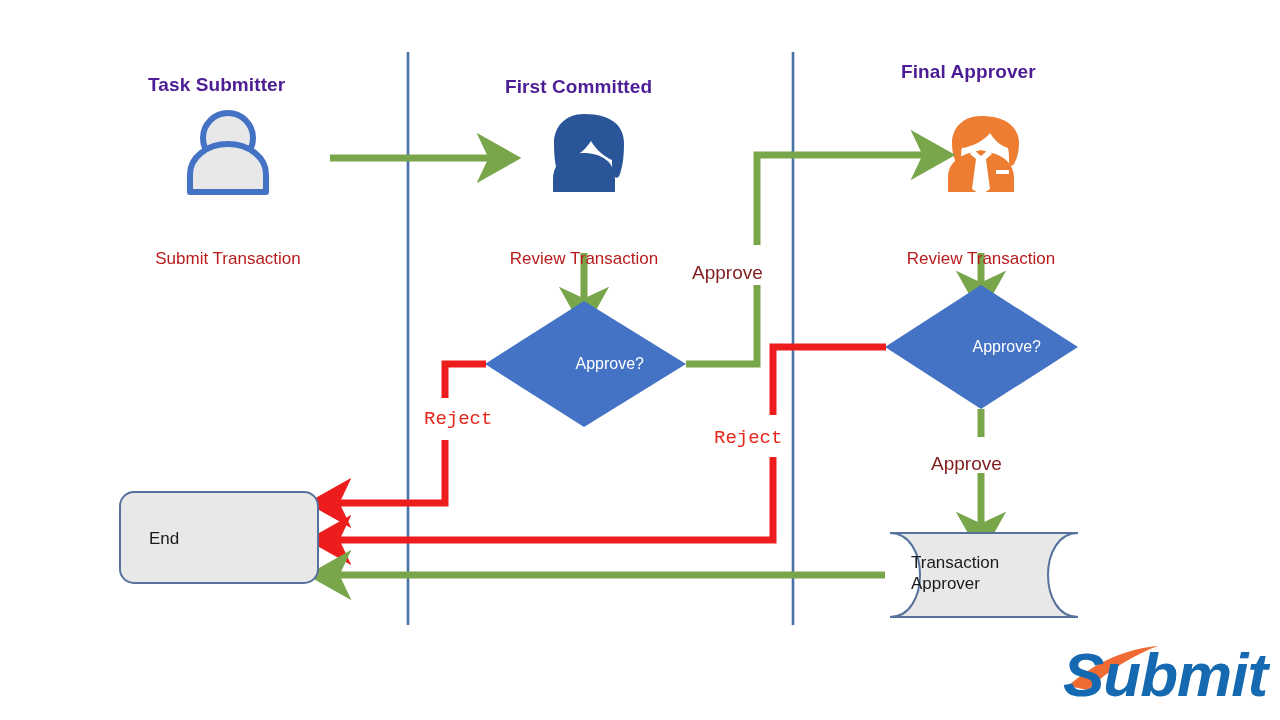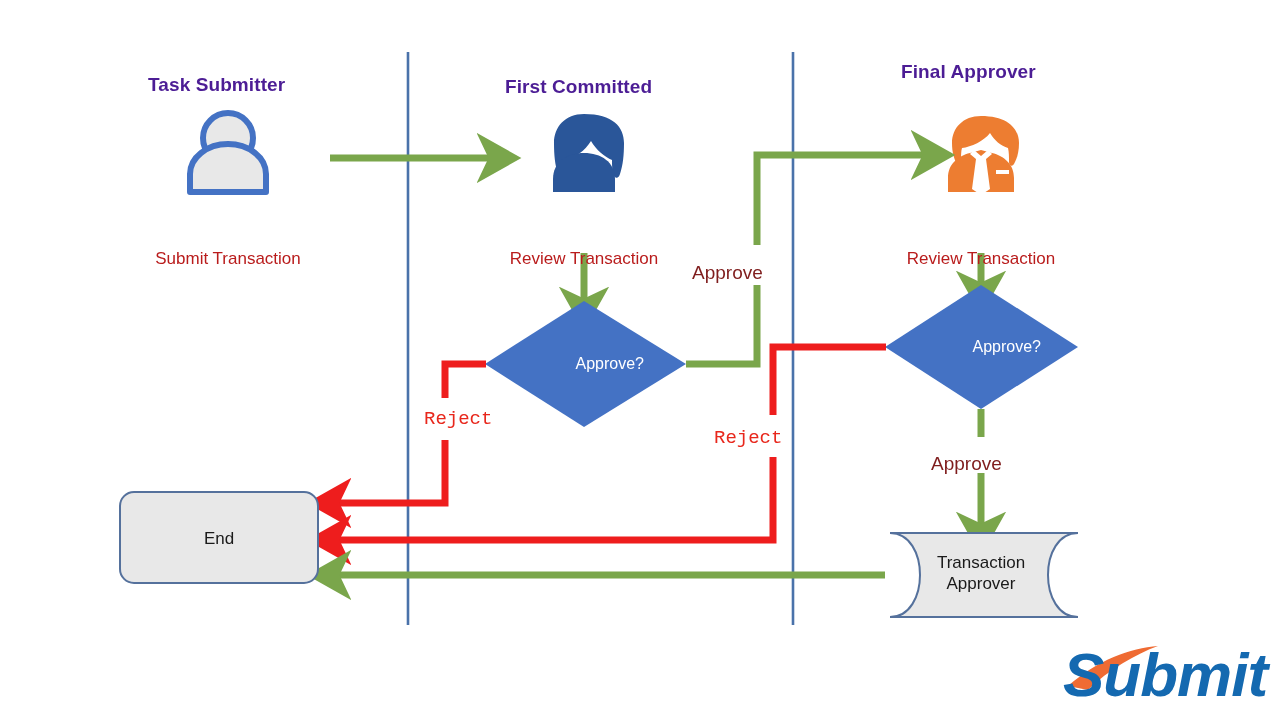--- a/index.html
+++ b/index.html
@@ -38,21 +38,20 @@
   }
   .edge-label {
     position: absolute;
     font-size: 19px;
     white-space: nowrap;
   }
   .edge-label.approve { color: #7f1d1d; margin-top: 8px; }
   .edge-label.reject  { color: #e8271c; font-family: Liberation Mono, monospace; }
   .node-text {
     position: absolute;
-    text-align: center;
     font-size: 17px;
     color: #1a1a1a;
     line-height: 1.25;
     white-space: pre-line;
   }
   .diamond-text {
     position: absolute;
     text-align: right;
     font-size: 16px;
     color: #ffffff;

